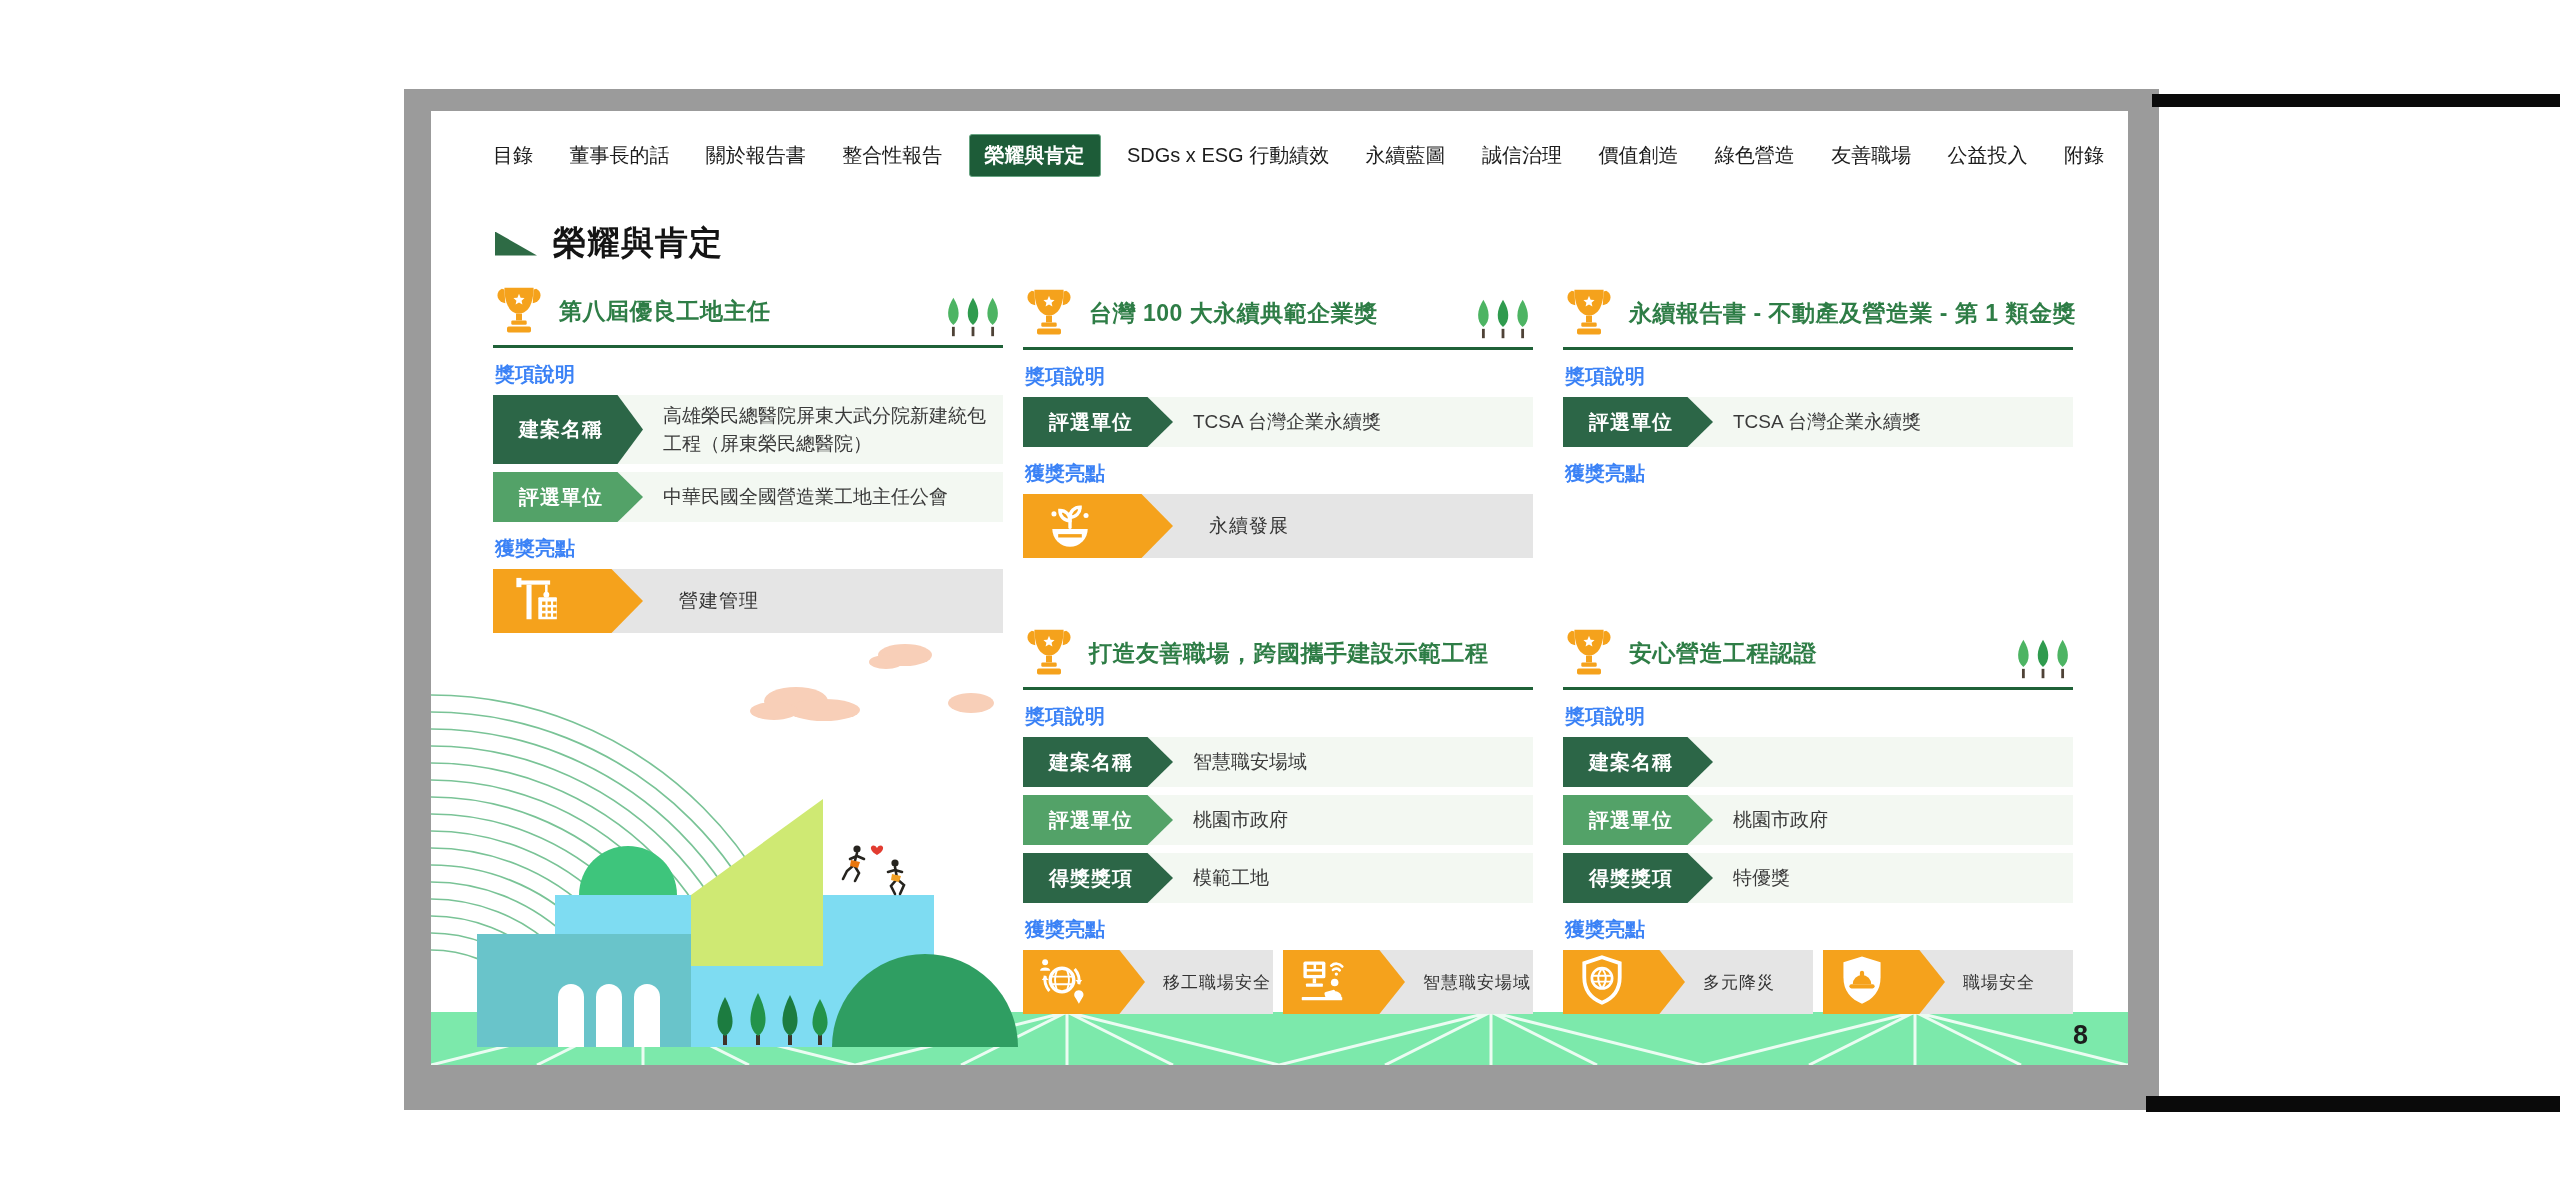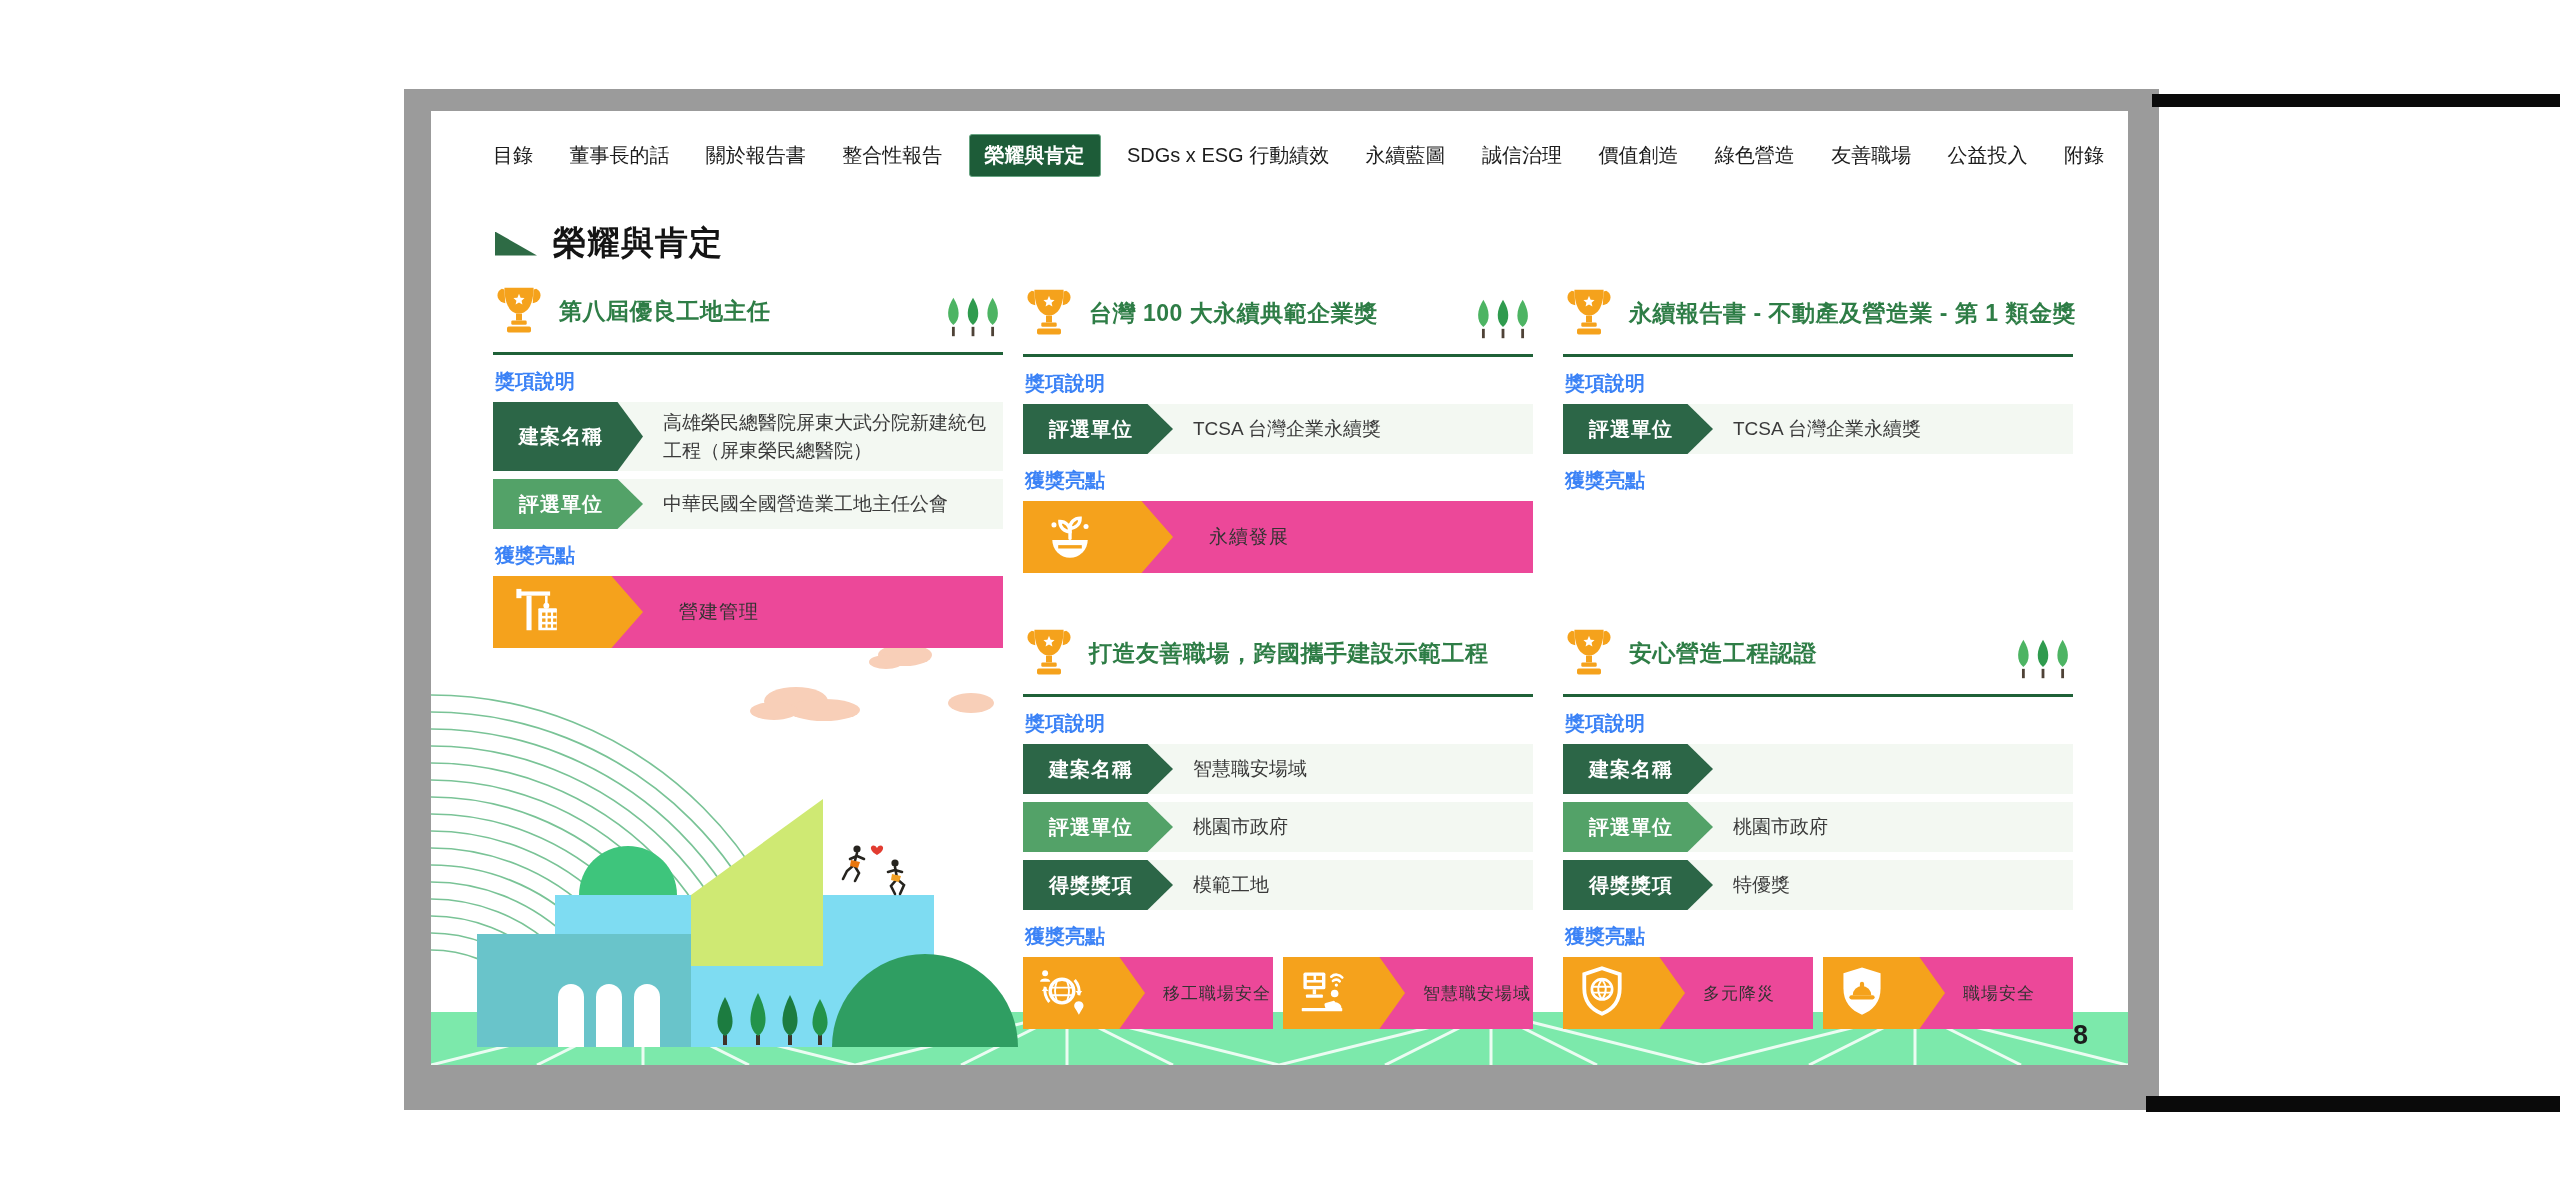--- a/index.html
+++ b/index.html
@@ -26,37 +26,37 @@
   .page-title{font-size:33px;font-weight:700;color:#141414;margin:0;letter-spacing:1px;}
 
   .cards{position:absolute;inset:0;z-index:8;}
   .card{position:absolute;width:510px;}
   .card:nth-child(1){left:62px;top:172px;}
   .card:nth-child(2){left:592px;top:174px;}
   .card:nth-child(3){left:1132px;top:174px;}
   .card:nth-child(4){left:592px;top:514px;}
   .card:nth-child(5){left:1132px;top:514px;}
 
-  .card-head{display:flex;align-items:center;gap:14px;border-bottom:3px solid #1f6138;padding-bottom:13px;height:56px;}
+  .card-head{display:flex;align-items:center;gap:14px;border-bottom:3px solid #1f6138;padding-bottom:6px;height:56px;}
   .trophy{flex:0 0 auto;display:flex;align-items:flex-end;}
   .card-title{font-size:23px;font-weight:700;color:#2e7d46;margin:0;white-space:nowrap;letter-spacing:0.5px;}
   .trees{margin-left:auto;align-self:flex-end;display:flex;align-items:flex-end;}
 
   .sec-label{font-size:20px;font-weight:700;color:#3b82f6;margin:13px 0 7px 2px;}
   .rows{display:flex;flex-direction:column;gap:8px;}
   .row{position:relative;background:#f3f8f2;min-height:50px;display:flex;align-items:center;}
   .arrow{position:absolute;left:0;top:0;bottom:0;width:150px;display:flex;align-items:center;
          padding-left:26px;box-sizing:border-box;color:#fff;font-size:20px;font-weight:600;letter-spacing:1px;
          clip-path:polygon(0 0,83% 0,100% 50%,83% 100%,0 100%);}
   .arrow.dark{background:#2c6647;}
   .arrow.medium{background:#53a268;}
   .val{padding:7px 12px 7px 170px;font-size:19px;color:#3a3a3a;line-height:1.45;}
 
   .highlights{display:flex;gap:10px;}
-  .hl{position:relative;flex:1;height:72px;background:#ec4899;display:flex;align-items:center;}
+  .hl{position:relative;flex:1;height:64px;background:#e5e5e5;display:flex;align-items:center;}
   .hl-arrow{position:absolute;left:0;top:0;bottom:0;width:150px;background:#f5a21c;display:flex;align-items:center;
             padding-left:20px;box-sizing:border-box;clip-path:polygon(0 0,79% 0,100% 50%,79% 100%,0 100%);}
   .hl-label{padding-left:186px;font-size:19px;color:#333;letter-spacing:1px;}
   .hl.half .hl-arrow{width:122px;padding-left:12px;}
   .hl.half .hl-label{padding-left:140px;font-size:17px;}
 
   
   .arcs{position:absolute;left:0;top:524px;z-index:1;}
   .banner{position:absolute;left:0;top:901px;width:1697px;height:53px;z-index:5;}
   .banner svg{display:block;}

